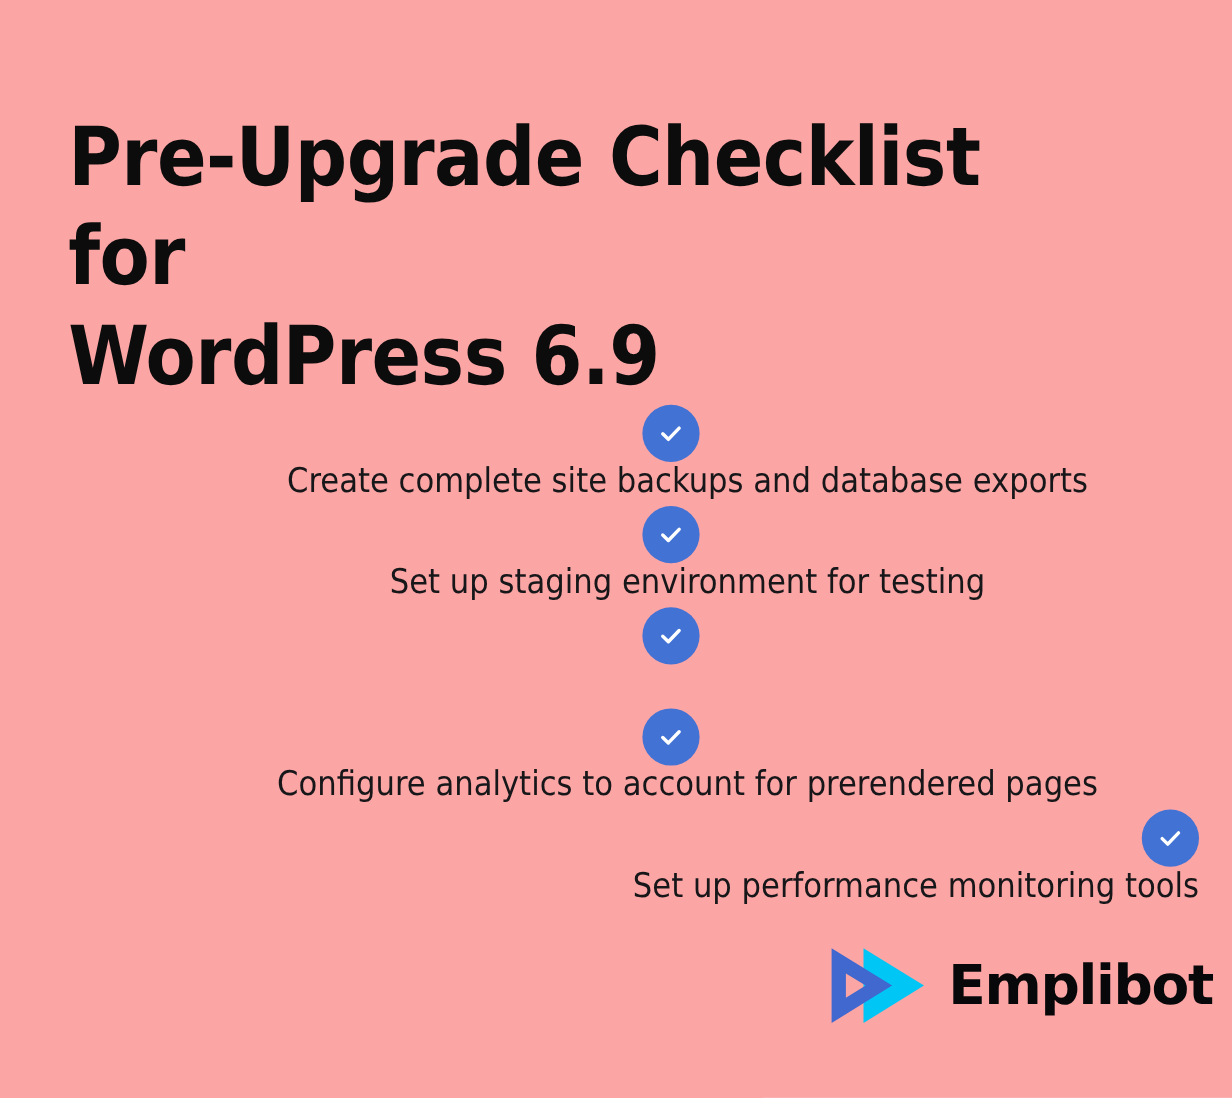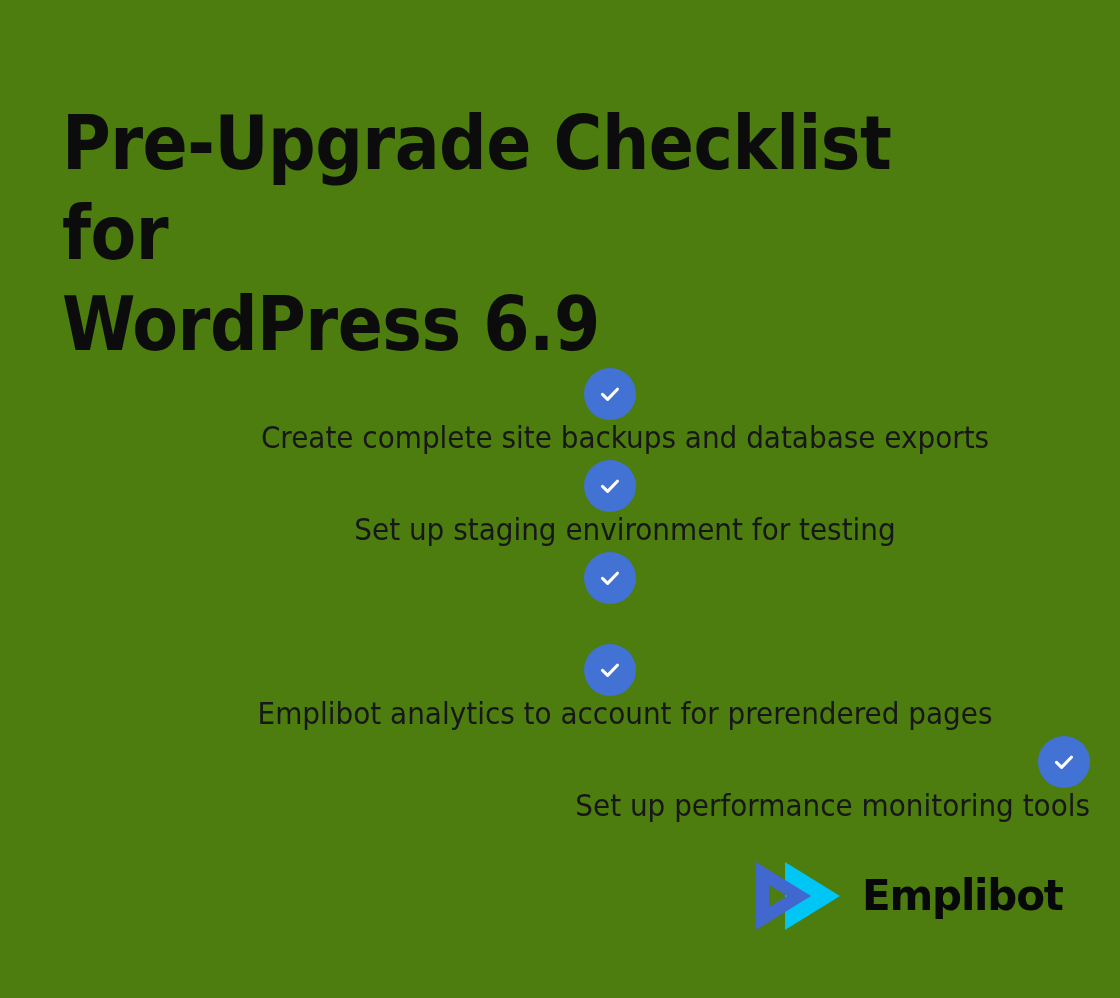--- a/index.html
+++ b/index.html
@@ -12,21 +12,21 @@
     height: 998px;
     background: #f4f5f6;
     font-family: "Liberation Sans", sans-serif;
     overflow: hidden;
   }
 
   .card {
     position: relative;
     width: 1120px;
     height: 998px;
-    background: #4d7c0f;
+    background: #fca5a5;
     box-sizing: border-box;
   }
 
   
   .title-block {
     position: absolute;
     left: 62px;
     top: 98px;
     width: 900px;
   }
@@ -104,21 +104,21 @@
     height: 72px;
   }
   .logo-mark svg {
     display: block;
     width: 92px;
     height: 72px;
   }
   .logo-word {
     margin-left: 18px;
     font-family: "DejaVu Sans", "Liberation Sans", sans-serif;
-    font-size: 42px;
+    font-size: 50px;
     font-weight: 700;
     letter-spacing: -1.2px;
     color: #08080a;
     line-height: 1;
   }
 </style>
 </head>
 <body>
 
 <div class="card">
@@ -155,21 +155,21 @@
         </svg>
       </span>
     </li>
 
     <li class="check-item">
       <span class="check-badge">
         <svg viewBox="0 0 30 30" aria-hidden="true">
           <path d="M7.5 15.4 L12.6 20.4 L22.4 10.2" fill="none" stroke="#ffffff" stroke-width="3.1" stroke-linecap="round" stroke-linejoin="round"></path>
         </svg>
       </span>
-      <span class="check-label">Emplibot analytics to account for prerendered pages</span>
+      <span class="check-label">Configure analytics to account for prerendered pages</span>
     </li>
 
     <li class="check-item">
       <span class="check-badge">
         <svg viewBox="0 0 30 30" aria-hidden="true">
           <path d="M7.5 15.4 L12.6 20.4 L22.4 10.2" fill="none" stroke="#ffffff" stroke-width="3.1" stroke-linecap="round" stroke-linejoin="round"></path>
         </svg>
       </span>
       <span class="check-label">Set up performance monitoring tools</span>
     </li>

